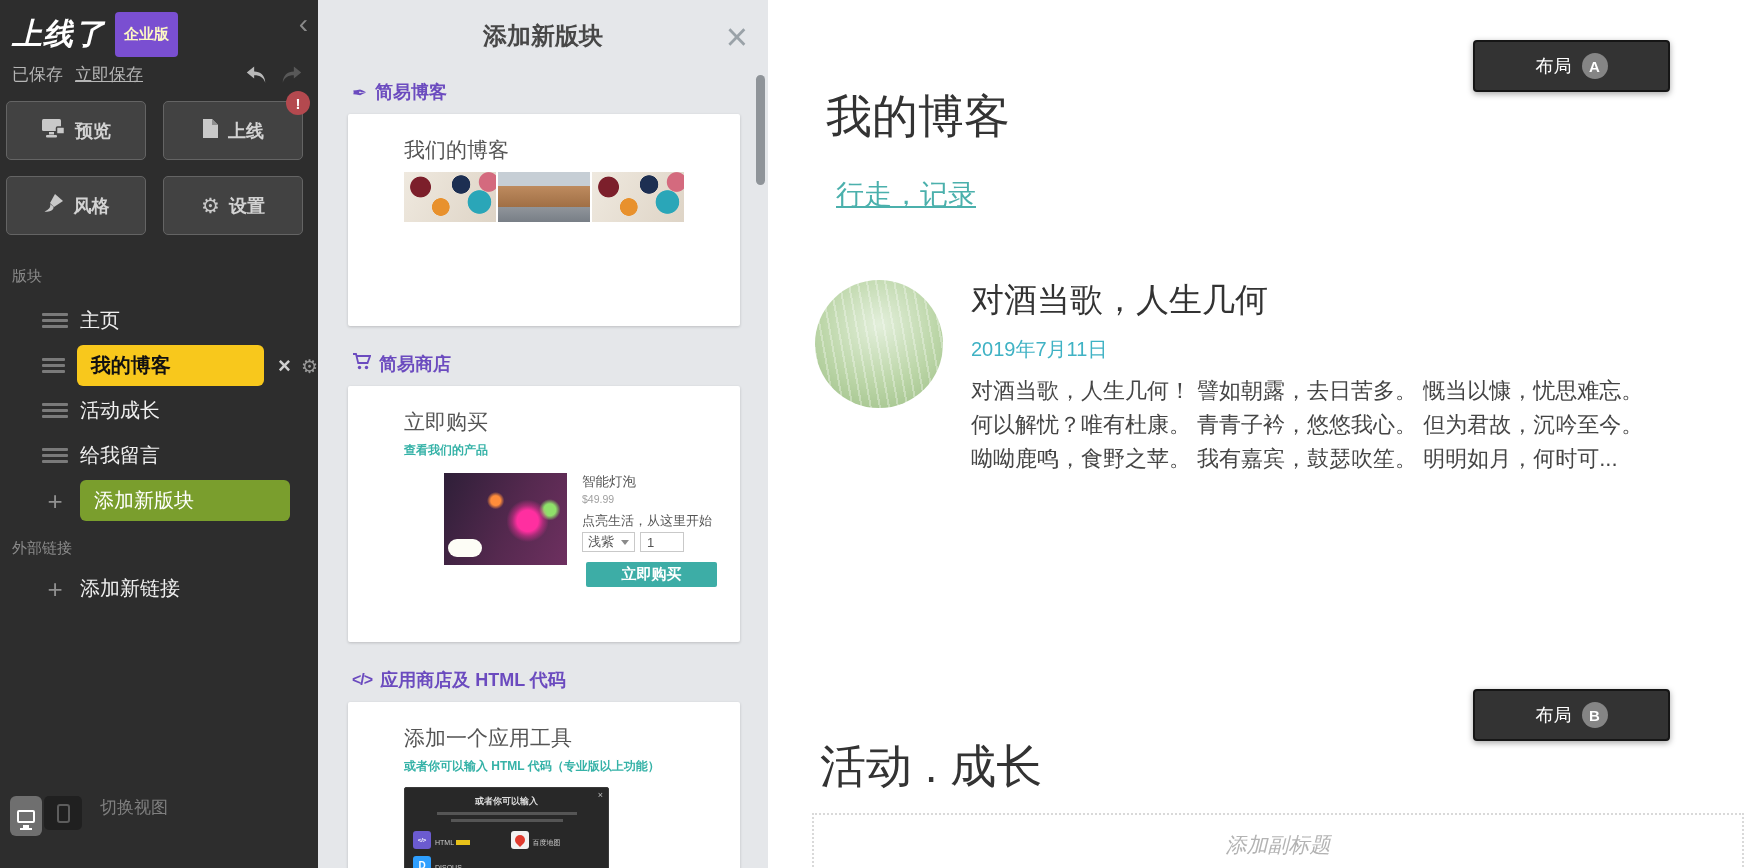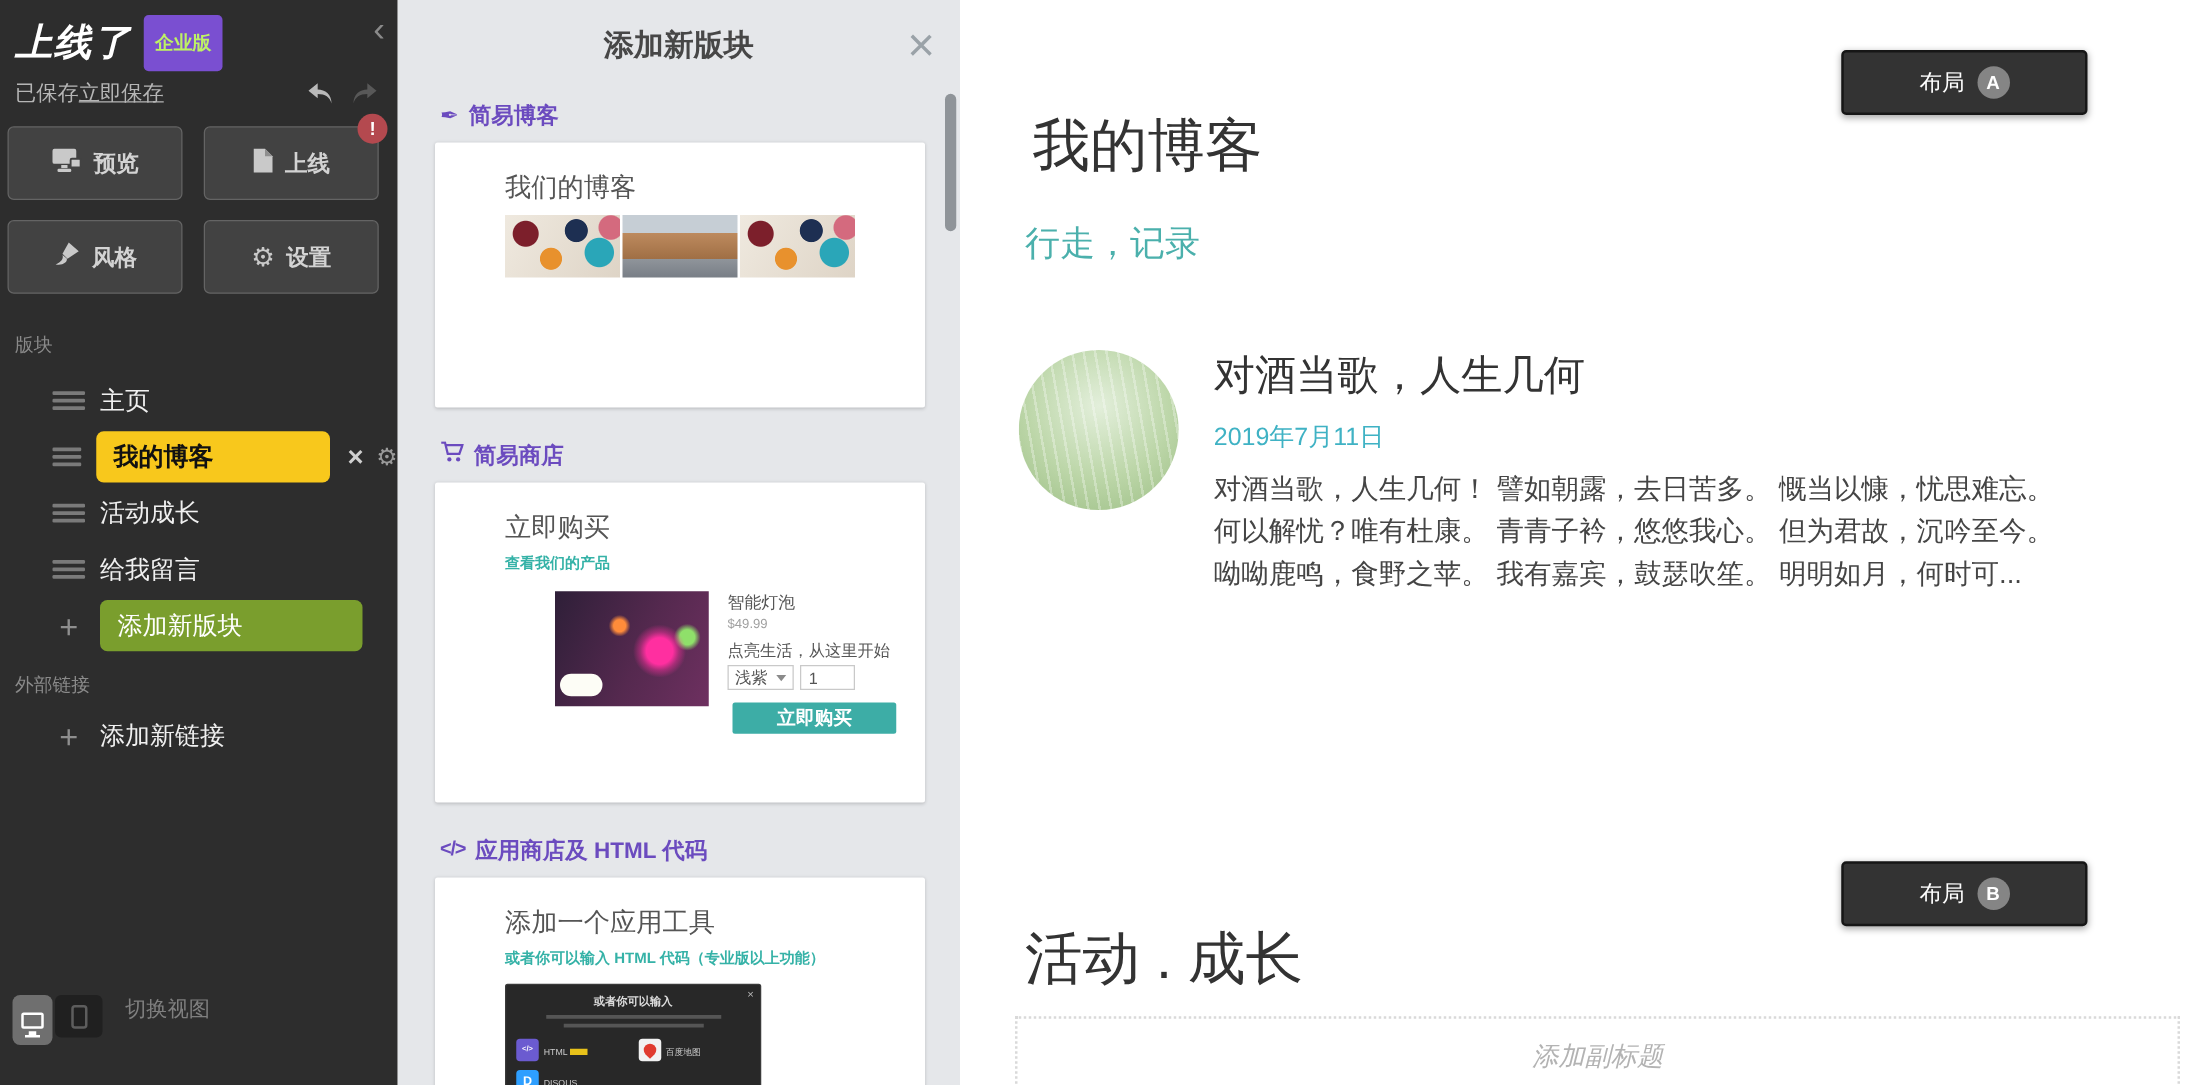--- a/index.html
+++ b/index.html
@@ -4,24 +4,24 @@
 <style>
   * { margin:0; padding:0; box-sizing:border-box; }
   html,body { width:1751px; height:868px; overflow:hidden; }
   body { font-family:"Liberation Sans","DejaVu Sans",sans-serif; position:relative; background:#fff; }
   .glyph { font-family:"DejaVu Sans",sans-serif; }
 
   
   .sidebar { position:absolute; left:0; top:0; width:318px; height:868px; background:#2d2d2d; z-index:3; }
   .logo-row { padding:12px 12px 0 12px; display:flex; align-items:center; }
   .logo { color:#fff; font-size:30px; font-weight:800; font-style:italic; letter-spacing:1px; }
-  .plan-badge { margin-left:10px; background:#7a4fd1; color:#bef264; font-size:15px; font-weight:bold; padding:13px 9px; border-radius:4px; }
+  .plan-badge { margin-left:10px; background:#7a4fd1; color:#fef9c3; font-size:15px; font-weight:bold; padding:13px 9px; border-radius:4px; }
   .collapse-chevron { position:absolute; top:10px; right:10px; color:#8a8a8a; font-size:28px; line-height:1; cursor:pointer; }
   .save-row { margin-top:6px; padding:0 12px; color:#b5b5b5; font-size:17px; position:relative; height:24px; }
-  .save-now { text-decoration:underline; margin-left:0; color:#b5b5b5; cursor:pointer; }
+  .save-now { text-decoration:underline; margin-left:12px; color:#b5b5b5; cursor:pointer; }
   .undo { position:absolute; right:50px; top:0; }
   .redo { position:absolute; right:14px; top:0; }
   .btn-grid { display:grid; grid-template-columns:140px 140px; gap:16px 17px; padding:14px 0 0 6px; }
   .side-btn { height:59px; background:#424242; border:1px solid #646464; border-radius:5px; color:#d3d3d3; font-size:18px; font-weight:bold; display:flex; align-items:center; justify-content:center; gap:9px; position:relative; cursor:pointer; }
   .alert-badge { position:absolute; top:-11px; right:-8px; width:24px; height:24px; border-radius:50%; background:#b4494f; color:#fff; font-size:15px; font-weight:bold; display:flex; align-items:center; justify-content:center; }
   .side-label { margin:32px 0 0 12px; color:#8a8a8a; font-size:15px; }
   .side-list { margin-top:12px;padding-left:32px; }
   .side-row { height:45px; display:flex; align-items:center; padding-left:10px; position:relative; cursor:pointer; }
   .drag { width:26px; display:flex; flex-direction:column; gap:3px; }
   .drag i { display:block; height:3px; background:#7a7a7a; border-radius:1px; }
@@ -96,21 +96,21 @@
   .mini-line { height:2px; background:#4a4a4a; margin-top:2px; width:62px; }
   .mini-line.s { width:48px; }
 
   
   .content { position:absolute; left:768px; top:0; width:983px; height:868px; background:#fff; }
   .layout-btn { position:absolute; width:197px; height:52px; background:#333; border:2px solid #161616; border-radius:4px; box-shadow:0 2px 6px rgba(0,0,0,.35); color:#fff; display:flex; align-items:center; justify-content:center; gap:10px; font-size:18px; cursor:pointer; }
   .layout-btn .variant { width:26px; height:26px; border-radius:50%; background:#858585; display:flex; align-items:center; justify-content:center; font-size:15px; font-weight:bold; }
   .lb-a { left:705px; top:40px; }
   .lb-b { left:705px; top:689px; }
   .page-h1 { position:absolute; left:58px; top:86px; font-size:46px; color:#333; }
-  .page-sub { position:absolute; left:52px; top:176px; font-size:28px; color:#4bb0ac; }
+  .page-sub { position:absolute; left:68px; top:176px; font-size:28px; color:#4bb0ac;text-decoration:underline; }
   .post { position:absolute; left:47px; top:278px; width:880px; }
   .avatar { position:absolute; left:0; top:2px; width:128px; height:128px; border-radius:50%; background:repeating-linear-gradient(80deg,rgba(255,255,255,.30) 0 2px,rgba(255,255,255,0) 2px 9px),radial-gradient(circle at 50% 35%,#e3efdb,#bcd6a8 55%,#9cbe85); }
   .post-body { margin-left:156px; width:694px; }
   .post-title { font-size:33px; color:#333; }
   .post-date { font-size:20px; color:#3fb2c4; margin-top:13px; }
   .post-excerpt { font-size:22px; line-height:34px; color:#454545; margin-top:11px; }
   .page-h2 { position:absolute; left:52px; top:736px; font-size:46px; color:#333; }
   .subtitle-box { position:absolute; left:44px; top:813px; width:932px; height:150px; border:2px dotted #d9d9d9; display:flex; justify-content:center; }
   .subtitle-ph { margin-top:16px; font-size:21px; font-style:italic; color:#b3b3b3; }
 </style>

